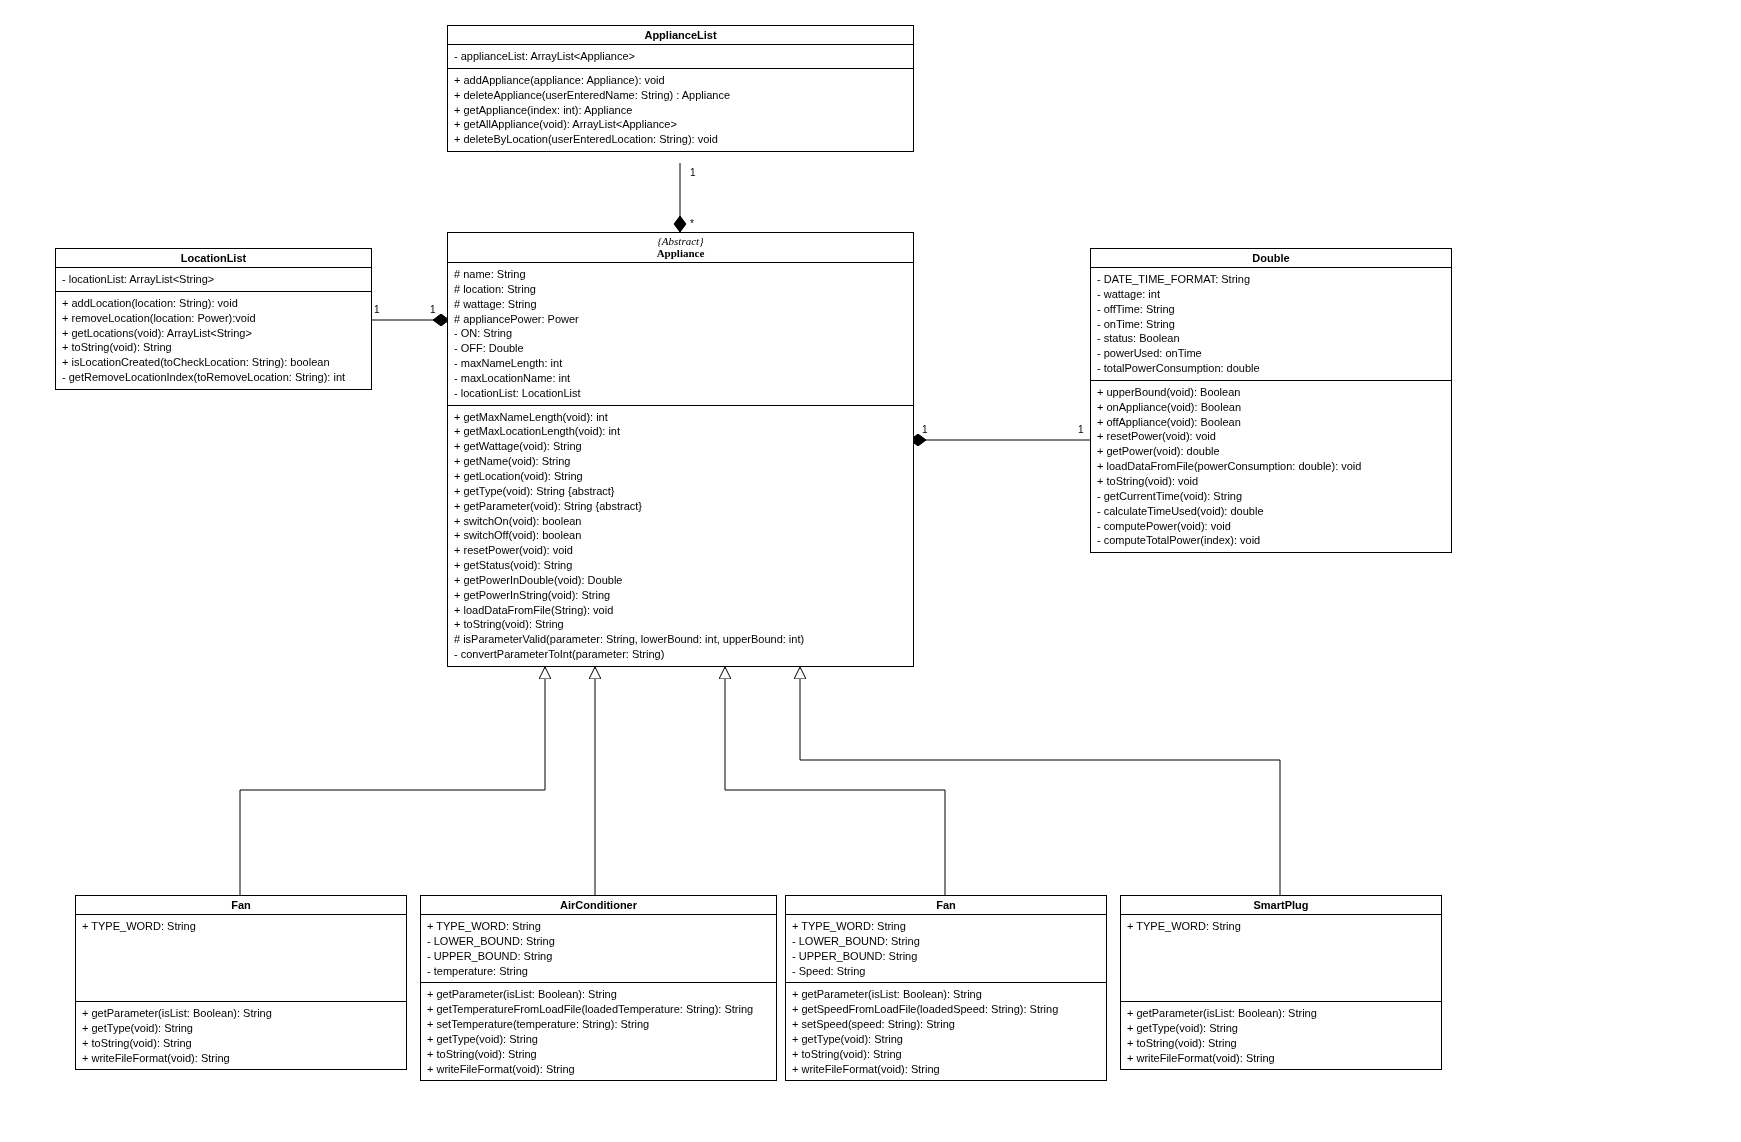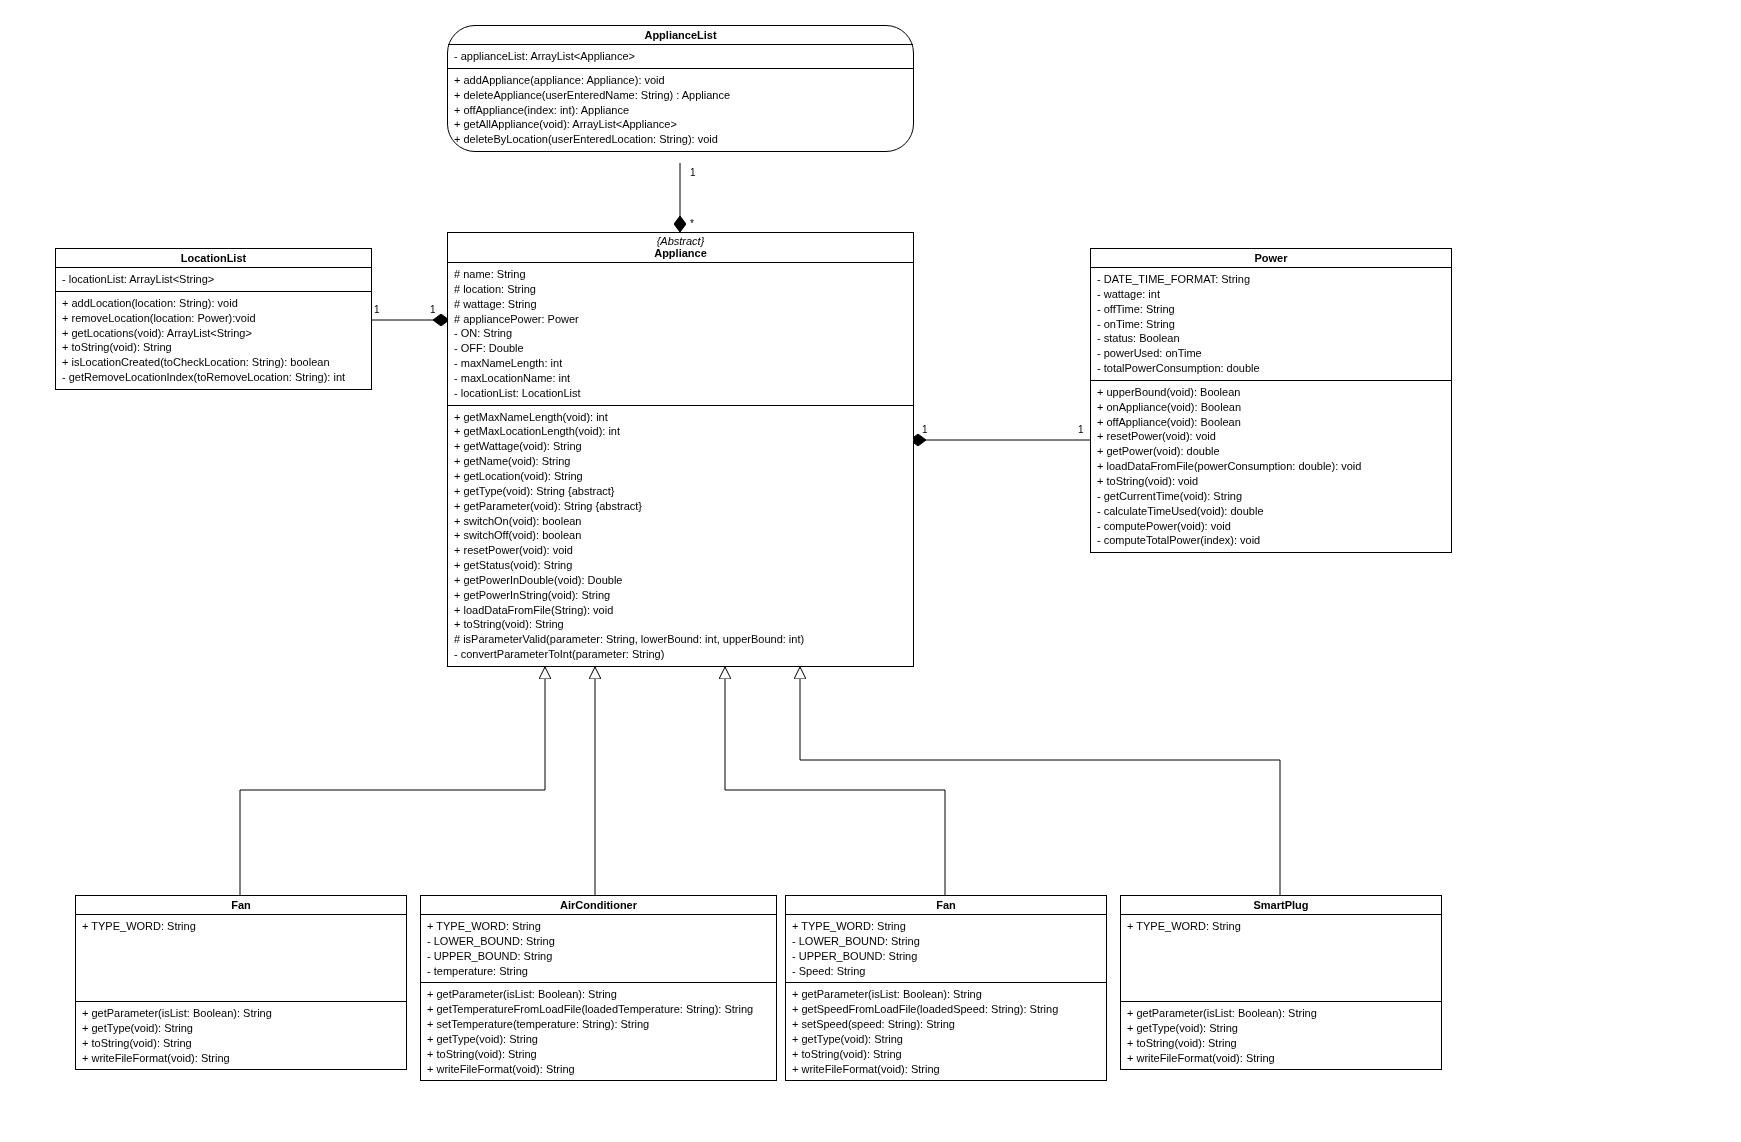--- a/index.html
+++ b/index.html
@@ -92,29 +92,29 @@
 
   <div class="mlabel" style="left:690px; top:167px;">1</div>
   <div class="mlabel" style="left:690px; top:218px;">*</div>
 
   <div class="mlabel" style="left:430px; top:304px;">1</div>
   <div class="mlabel" style="left:374px; top:304px;">1</div>
 
   <div class="mlabel" style="left:922px; top:424px;">1</div>
   <div class="mlabel" style="left:1078px; top:424px;">1</div>
 
-  <div class="class-box" style="left:447px; top:25px; width:465px;border-radius:28px;">
+  <div class="class-box" style="left:447px; top:25px; width:465px;">
     <div class="class-title">ApplianceList</div>
     <div class="class-section">
       <div class="row">- applianceList: ArrayList&lt;Appliance&gt;</div>
     </div>
     <div class="class-section">
       <div class="row">+ addAppliance(appliance: Appliance): void</div>
       <div class="row">+ deleteAppliance(userEnteredName: String) : Appliance</div>
-      <div class="row">+ offAppliance(index: int): Appliance</div>
+      <div class="row">+ getAppliance(index: int): Appliance</div>
       <div class="row">+ getAllAppliance(void): ArrayList&lt;Appliance&gt;</div>
       <div class="row">+ deleteByLocation(userEnteredLocation: String): void</div>
     </div>
   </div>
 
   <div class="class-box" style="left:55px; top:248px; width:315px;">
     <div class="class-title">LocationList</div>
     <div class="class-section">
       <div class="row">- locationList: ArrayList&lt;String&gt;</div>
     </div>
@@ -122,21 +122,21 @@
       <div class="row">+ addLocation(location: String): void</div>
       <div class="row">+ removeLocation(location: Power):void</div>
       <div class="row">+ getLocations(void): ArrayList&lt;String&gt;</div>
       <div class="row">+ toString(void): String</div>
       <div class="row">+ isLocationCreated(toCheckLocation: String): boolean</div>
       <div class="row">- getRemoveLocationIndex(toRemoveLocation: String): int</div>
     </div>
   </div>
 
   <div class="class-box" style="left:447px; top:232px; width:465px;">
-    <div style="border-bottom:1px solid #000;">
+    <div style="border-bottom:1px solid #000;font-family:Liberation Serif, serif;">
       <div class="class-stereotype">{Abstract}</div>
       <div class="class-name-line">Appliance</div>
     </div>
     <div class="class-section">
       <div class="row"># name: String</div>
       <div class="row"># location: String</div>
       <div class="row"># wattage: String</div>
       <div class="row"># appliancePower: Power</div>
       <div class="row">- ON: String</div>
       <div class="row">- OFF: Double</div>
@@ -159,21 +159,21 @@
       <div class="row">+ getPowerInDouble(void): Double</div>
       <div class="row">+ getPowerInString(void): String</div>
       <div class="row">+ loadDataFromFile(String): void</div>
       <div class="row">+ toString(void): String</div>
       <div class="row"># isParameterValid(parameter: String, lowerBound: int, upperBound: int)</div>
       <div class="row">- convertParameterToInt(parameter: String)</div>
     </div>
   </div>
 
   <div class="class-box" style="left:1090px; top:248px; width:360px;">
-    <div class="class-title">Power</div>
+    <div class="class-title">Double</div>
     <div class="class-section">
       <div class="row">- DATE_TIME_FORMAT: String</div>
       <div class="row">- wattage: int</div>
       <div class="row">- offTime: String</div>
       <div class="row">- onTime: String</div>
       <div class="row">- status: Boolean</div>
       <div class="row">- powerUsed: onTime</div>
       <div class="row">- totalPowerConsumption: double</div>
     </div>
     <div class="class-section">

